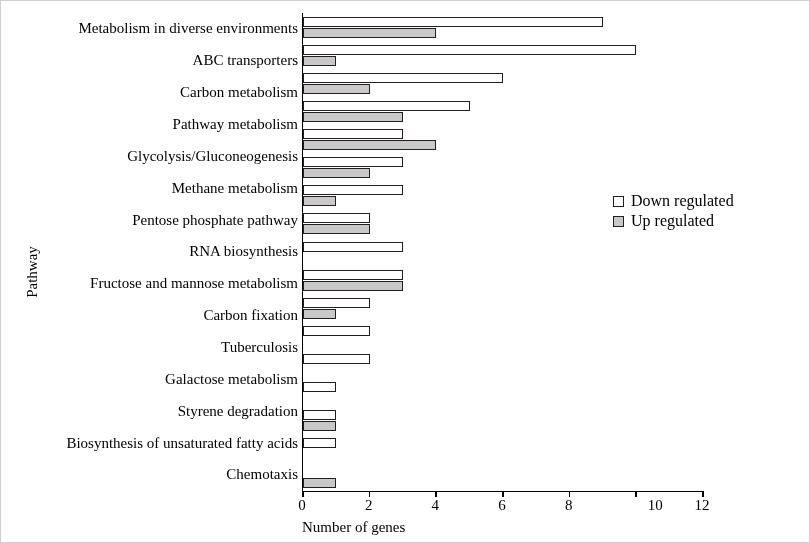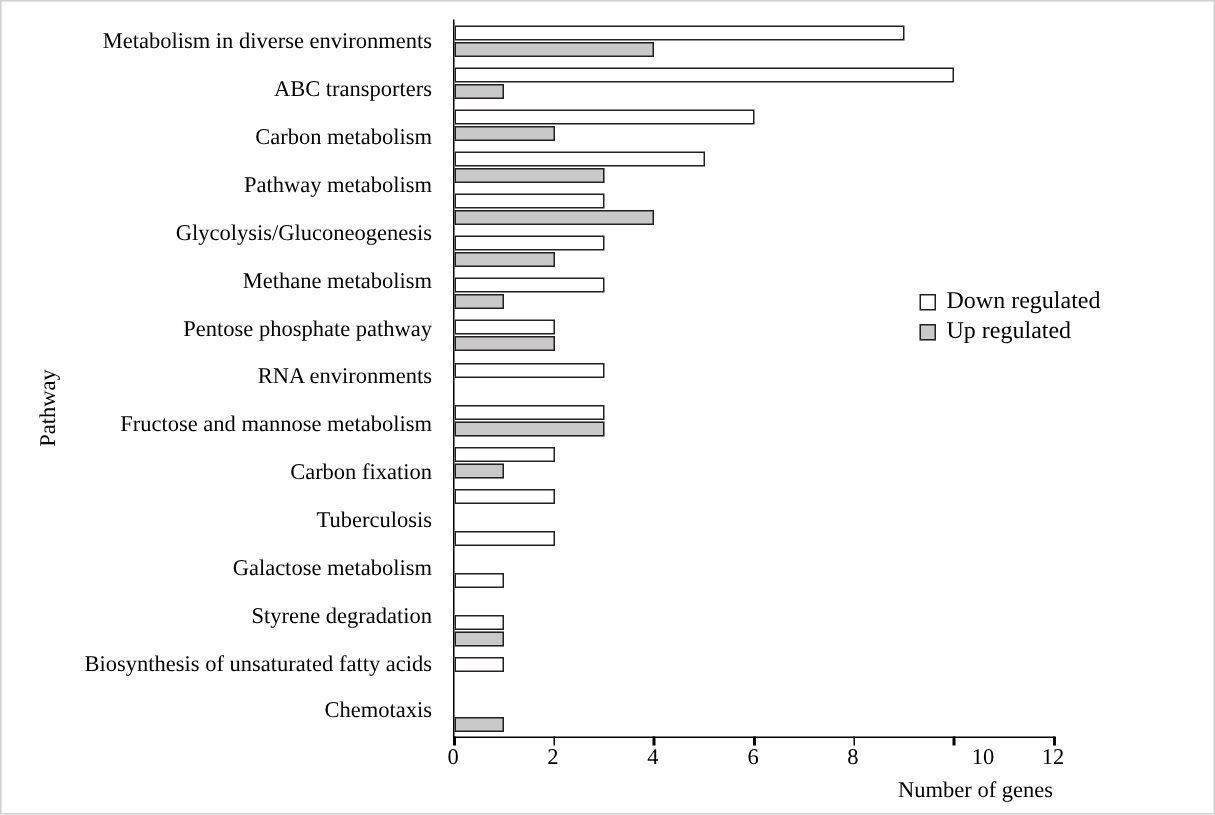--- a/index.html
+++ b/index.html
@@ -41,21 +41,21 @@
     width: 276px;
     height: 478px;
     display: flex;
     flex-direction: column;
   }
   .cat-label {
     flex: 1 1 0;
     display: flex;
     align-items: center;
     justify-content: flex-end;
-    padding-right: 13px;
+    padding-right: 3px;
     font-size: 15px;
     line-height: 1;
     white-space: nowrap;
     box-sizing: border-box;
   }
 
   
   #plot-area {
     position: absolute;
     left: 301px;
@@ -125,21 +125,21 @@
     position: absolute;
     top: 0;
     transform: translateX(-50%);
     font-size: 15px;
   }
   #x-axis-title {
     position: absolute;
     left: 301px;
     top: 518px;
     width: 400px;
-    text-align: right;
+    text-align: left;
     font-size: 15px;
   }
 
   
   #legend {
     position: absolute;
     left: 612px;
     top: 190px;
     font-size: 16px;
   }
@@ -167,21 +167,21 @@
   <div id="y-axis-title">Pathway</div>
 
   <div id="category-labels">
       <div class="cat-label">Metabolism in diverse environments</div>
       <div class="cat-label">ABC transporters</div>
       <div class="cat-label">Carbon metabolism</div>
       <div class="cat-label">Pathway metabolism</div>
       <div class="cat-label">Glycolysis/Gluconeogenesis</div>
       <div class="cat-label">Methane metabolism</div>
       <div class="cat-label">Pentose phosphate pathway</div>
-      <div class="cat-label">RNA environments</div>
+      <div class="cat-label">RNA biosynthesis</div>
       <div class="cat-label">Fructose and mannose metabolism</div>
       <div class="cat-label">Carbon fixation</div>
       <div class="cat-label">Tuberculosis</div>
       <div class="cat-label">Galactose metabolism</div>
       <div class="cat-label">Styrene degradation</div>
       <div class="cat-label">Biosynthesis of unsaturated fatty acids</div>
       <div class="cat-label">Chemotaxis</div>
     </div>
 
   <div id="plot-area">

